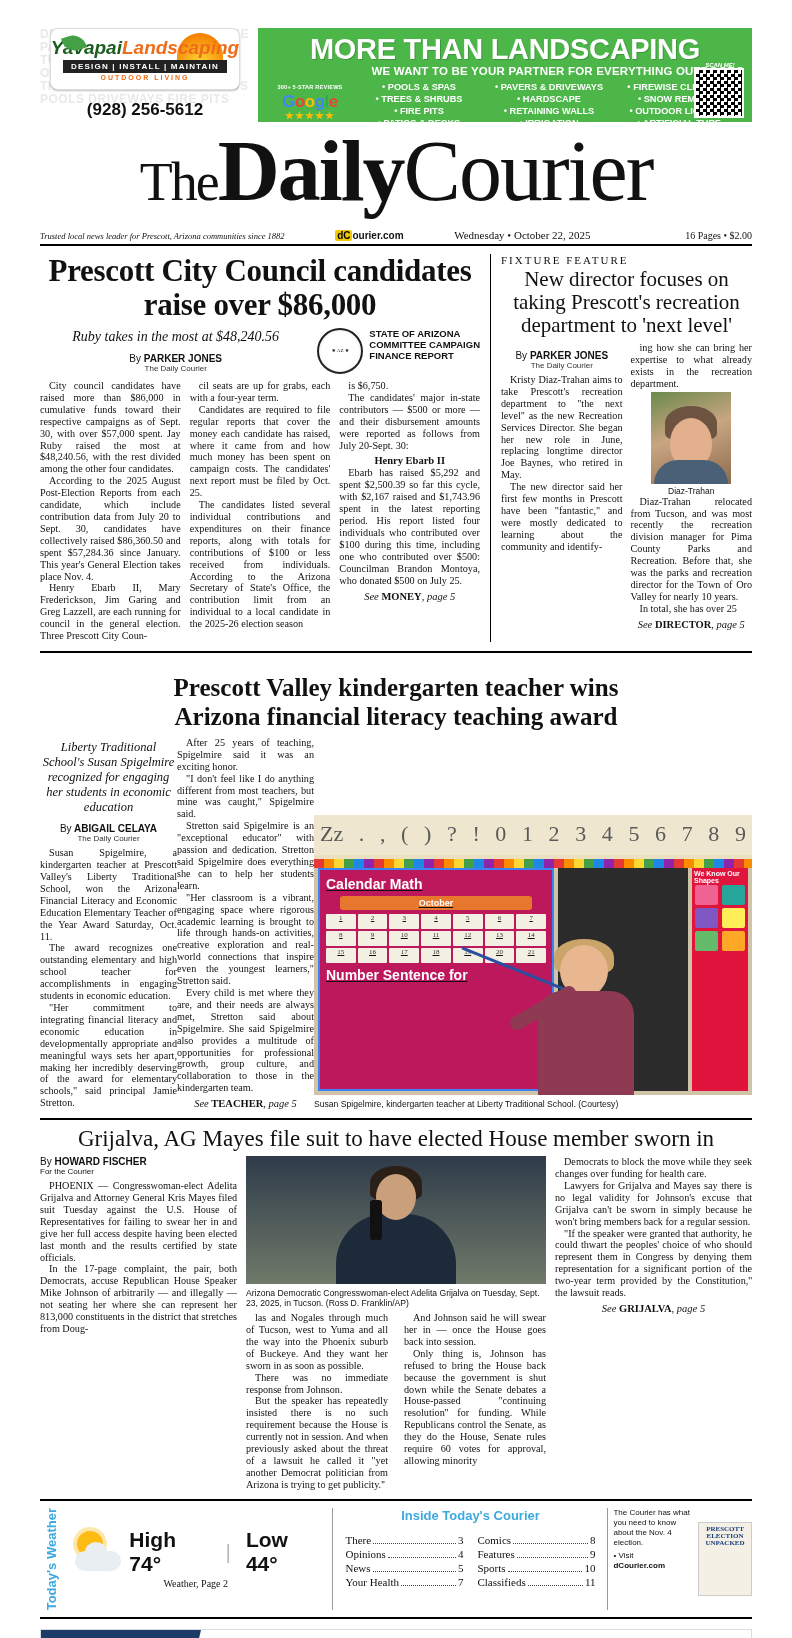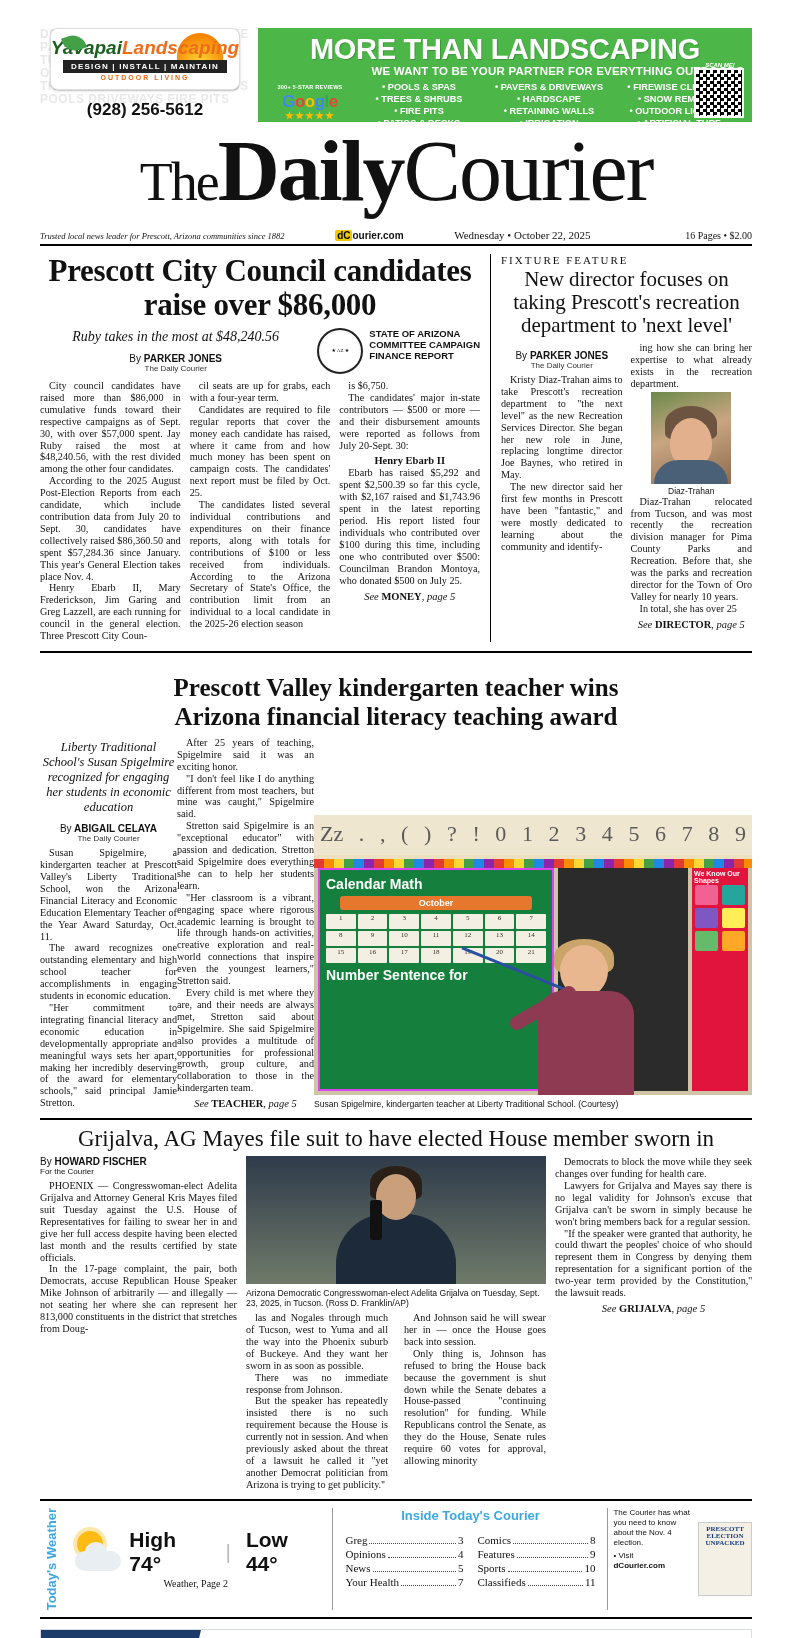--- a/index.html
+++ b/index.html
@@ -138,21 +138,21 @@
                  background:#cfc3a8; }
   .pc-strip { position:absolute; left:0; right:0; top:0; height:44px; background:#efe6cf;
               border-bottom:4px solid #ede0c0; }
   .pc-letters { position:absolute; top:6px; left:6px; right:6px; display:flex;
                 justify-content:space-between; font-family:"Liberation Serif", serif;
                 font-size:22px; color:#5a5a5a; }
   .pc-rainbow { position:absolute; top:44px; left:0; right:0; height:9px;
                 background:repeating-linear-gradient(90deg,#e53935 0 10px,#fb8c00 10px 20px,
                 #fdd835 20px 30px,#43a047 30px 40px,#1e88e5 40px 50px,#8e24aa 50px 60px); }
   .pc-board { position:absolute; top:53px; left:4px; width:236px; bottom:4px;
-              background:#15803d; border:2px solid #d946ef; padding:6px; }
+              background:#be185d; border:2px solid #3b82f6; padding:6px;text-decoration:underline; }
   .pc-bt { color:#fff; font-family:"Liberation Sans", sans-serif; font-weight:bold;
            font-size:14px; }
   .pc-month { background:#e8772e; color:#fff; text-align:center; border-radius:3px;
               font-family:"Liberation Sans", sans-serif; font-weight:bold; font-size:9px;
               padding:2px; margin:4px 14px; }
   .pc-grid { display:grid; grid-template-columns:repeat(7,1fr); gap:2px; margin-top:3px; }
   .pc-cell { height:15px; background:#f3efe3; font-size:7px; text-align:center;
              color:#333; border-radius:1px; }
   .pc-right { position:absolute; top:53px; left:244px; right:64px; bottom:4px; background:#2b2b2b; }
   .pc-num { position:absolute; right:4px; top:53px; width:56px; bottom:4px;
@@ -543,21 +543,21 @@
         </div>
         <div class="wx-sub">Weather, Page 2</div>
       </div>
     </div>
 
     <div class="idx">
       <div class="idx-title">Inside Today's Courier</div>
       <div class="idx-cols">
         <div>
           <div class="idx-row">
-              <span class="idx-name">Greg</span>
+              <span class="idx-name">There</span>
               <span class="idx-dots"></span>
               <span>3</span>
             </div>
           <div class="idx-row">
               <span class="idx-name">Opinions</span>
               <span class="idx-dots"></span>
               <span>4</span>
             </div>
           <div class="idx-row">
               <span class="idx-name">News</span>

